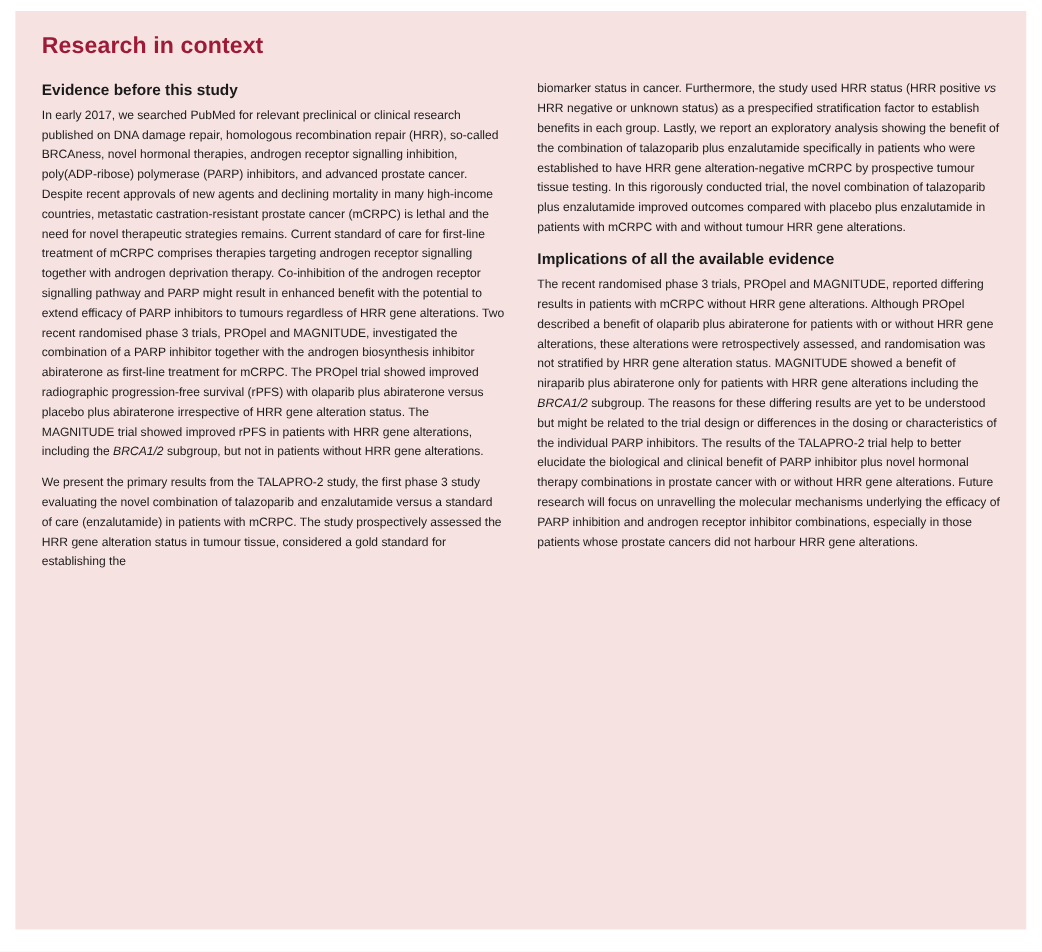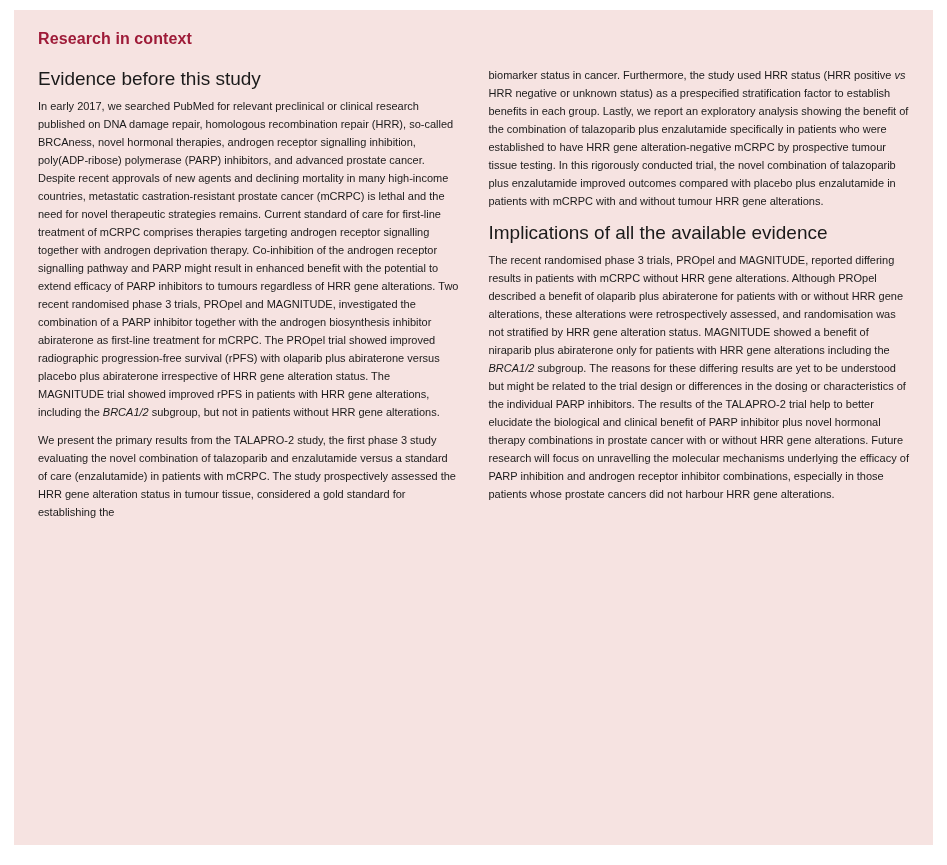--- a/index.html
+++ b/index.html
@@ -21,36 +21,36 @@
     color: var(--body-text);
   }
   .panel {
     margin: 10px 14px 0 14px;
     background: var(--panel-background);
     padding: 20px 24px 26px 24px;
     min-height: 835px;
   }
   .panel-title {
     color: var(--accent);
-    font-size: 16px;
+    font-size: 21px;
     font-weight: bold;
     margin: 0 0 18px 0;
     letter-spacing: 0.1px;
   }
   .columns {
     display: flex;
     gap: 30px;
   }
   .col {
     flex: 1 1 0;
     min-width: 0;
   }
   .section-heading {
-    font-size: 19px;
-    font-weight: normal;
+    font-size: 14px;
+    font-weight: bold;
     margin: 0 0 4px 0;
     line-height: 1.4;
     color: var(--body-text);
   }
   .section-heading.spaced {
     margin-top: 6px;
   }
   .body-para {
     font-size: 11px;
     line-height: 1.64;

